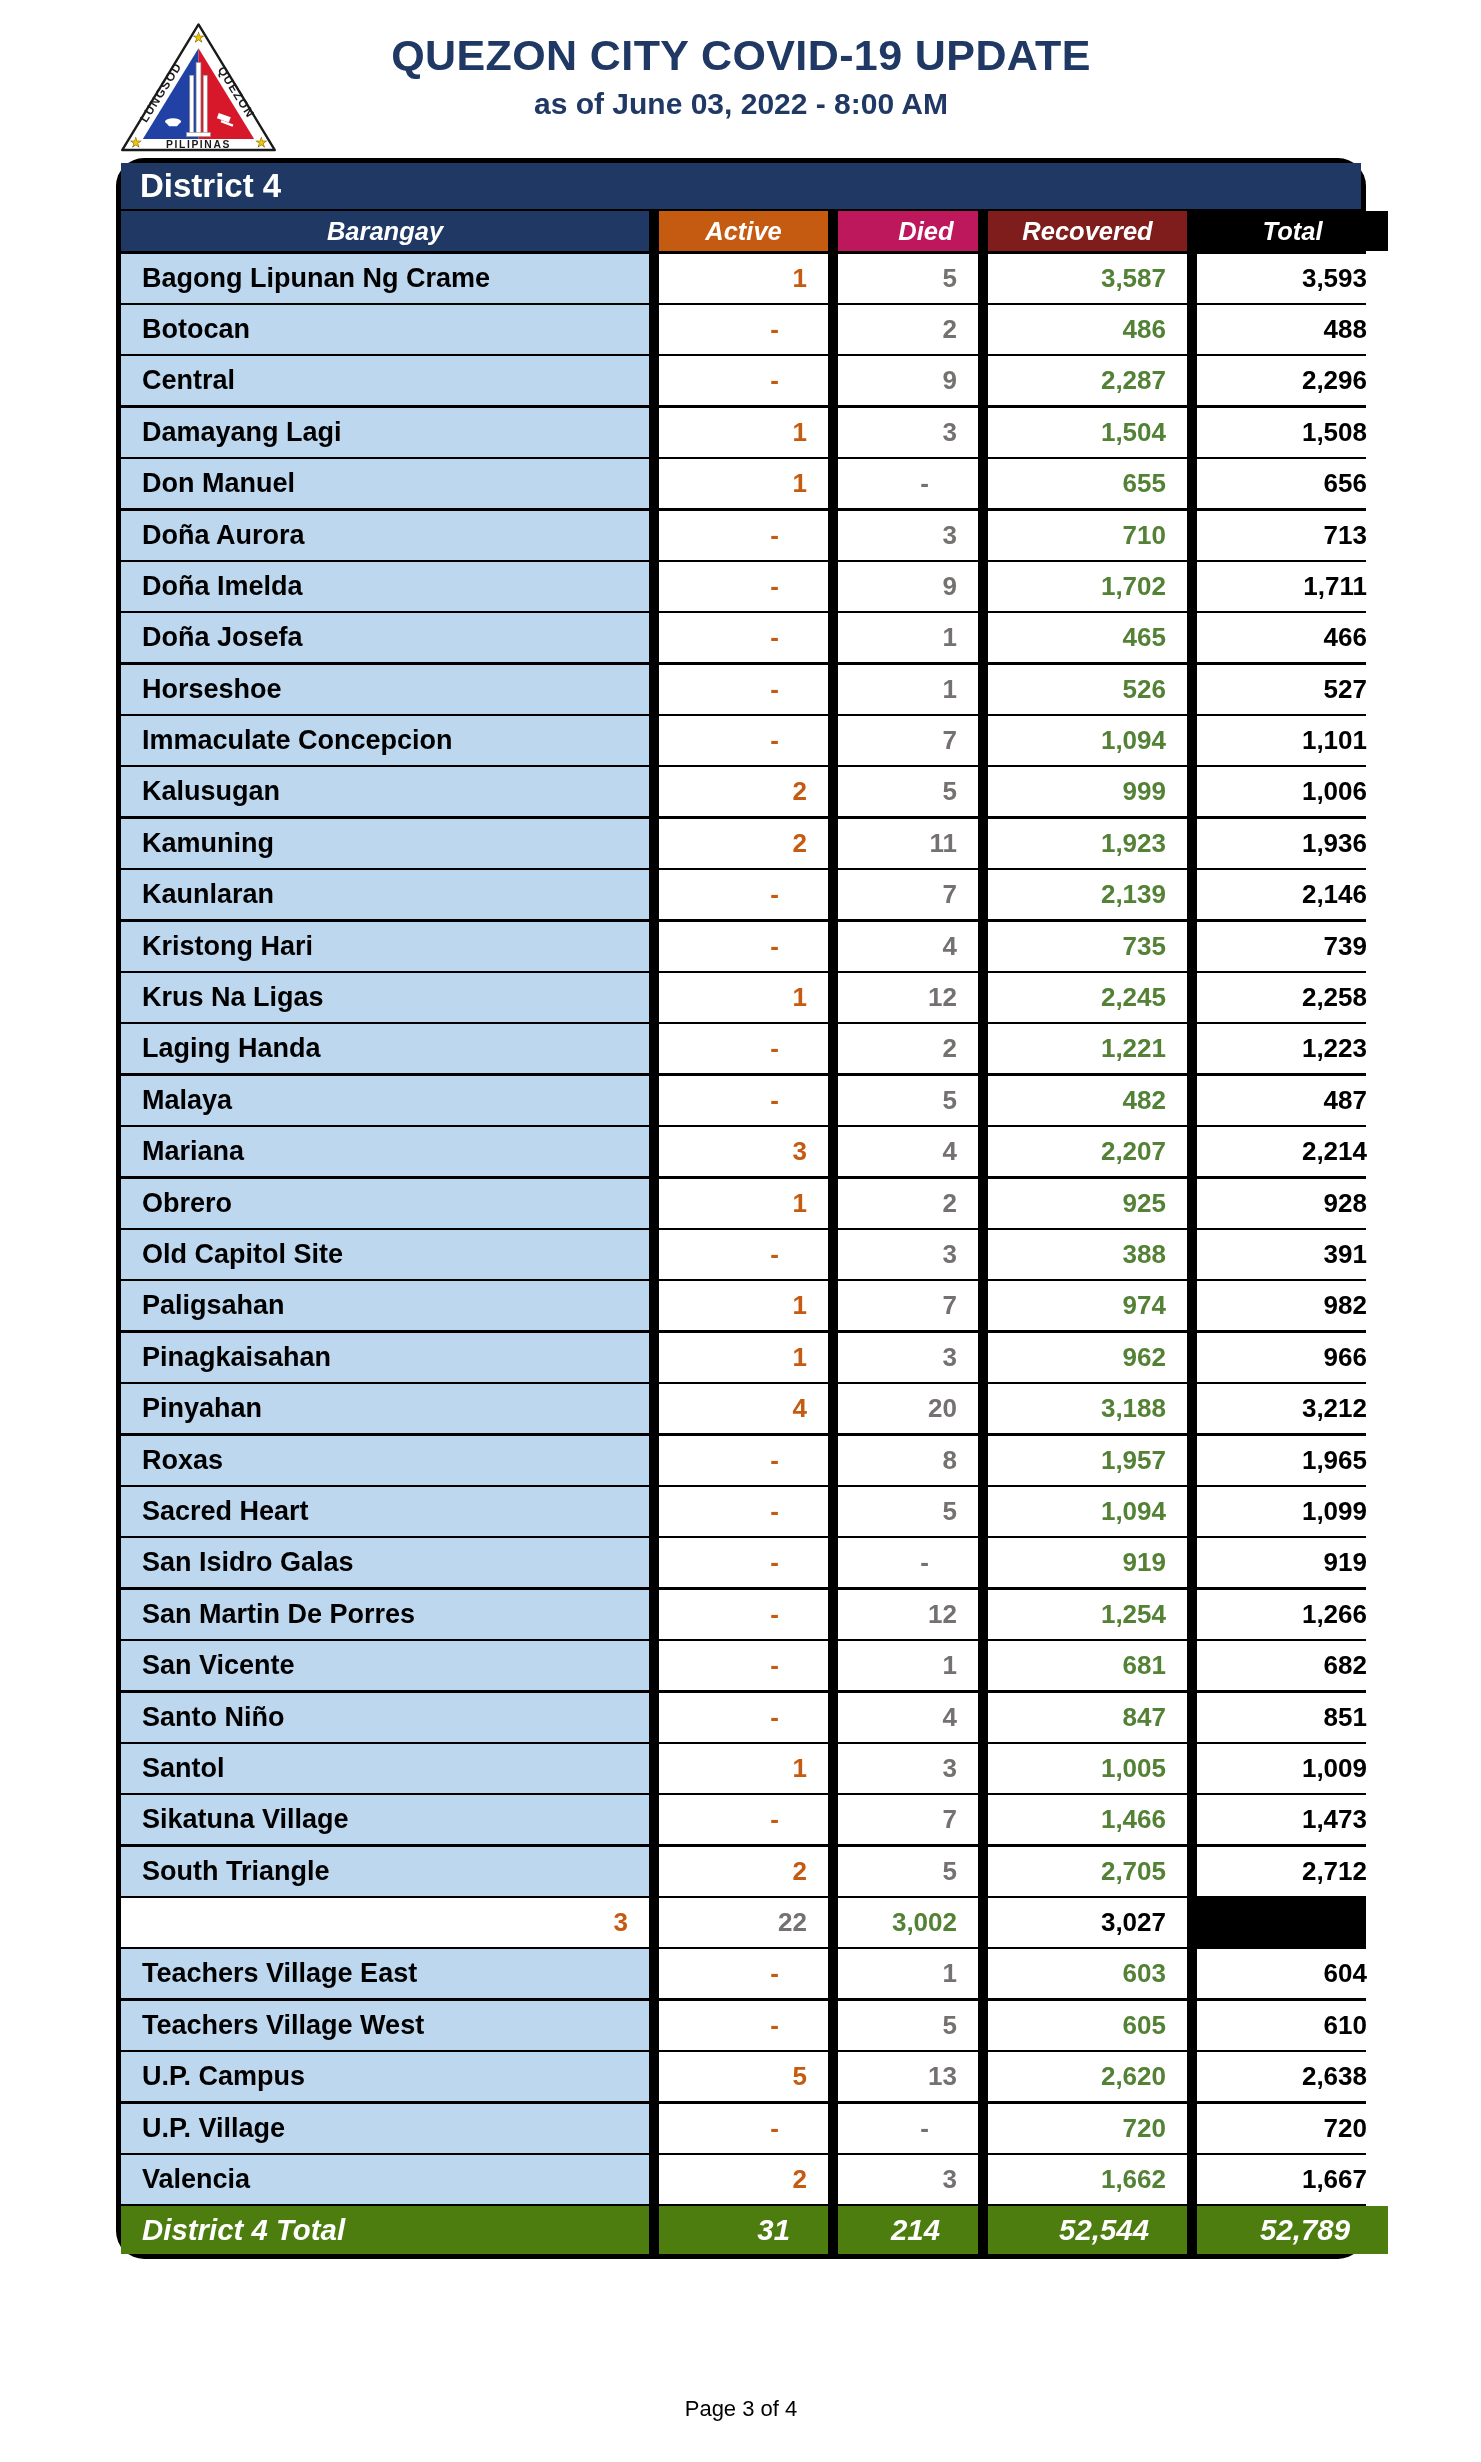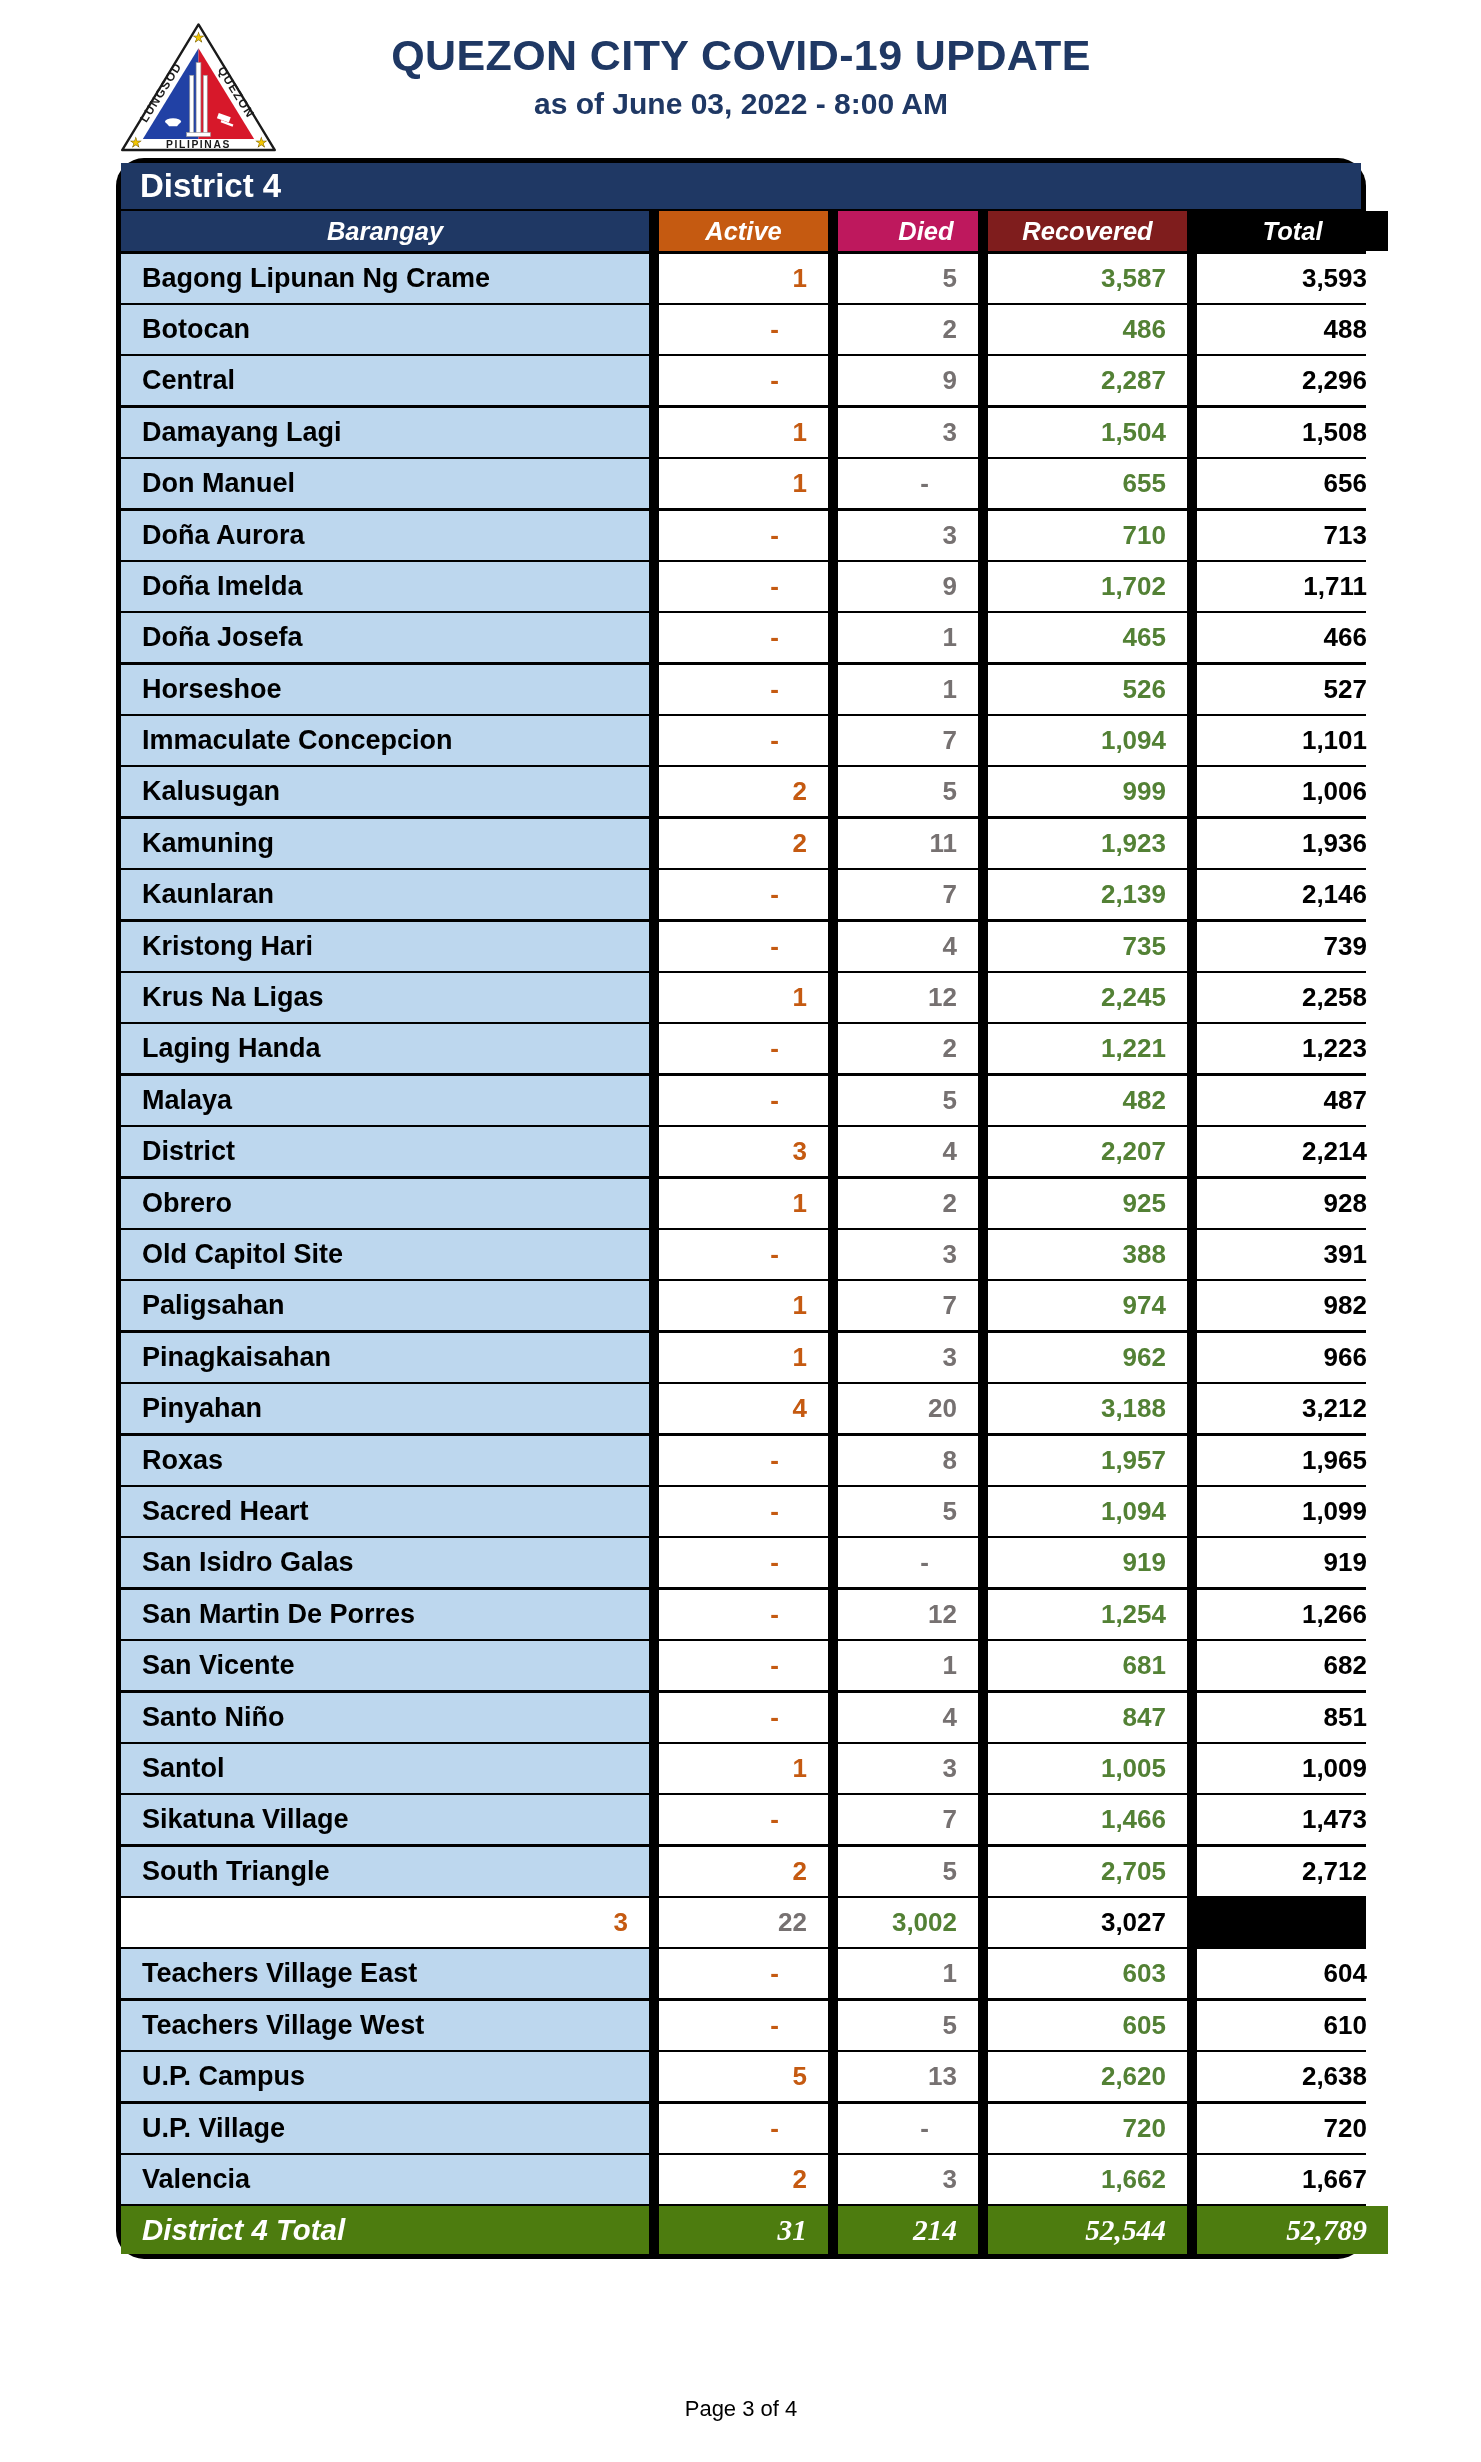--- a/index.html
+++ b/index.html
@@ -53,21 +53,21 @@
   .col-died{color:#767171;}
   .col-recovered{color:#538135;}
   .col-total{color:#000000;}
   .num.dash{padding-right:49px;}
   
   .total-row .td{
     height:48px;background:#4d7c0f;color:#fff;font-style:italic;
     font-size:29.4px;font-weight:700;display:flex;align-items:center;
   }
   .total-row .c-name{padding-left:21px;justify-content:flex-start;}
-  .total-row .num{justify-content:flex-end;padding-right:21px;font-family:Liberation Serif, serif;}
+  .total-row .num{justify-content:flex-end;padding-right:38px;}
   
   .page-footer{
     margin-top:137px;text-align:center;color:#000;font-size:22px;
   }
 </style>
 </head>
 <body>
 
 <div class="page">
 
@@ -245,21 +245,21 @@
 
   <div class="grid tr">
     <div class="td c-name">Malaya</div>
     <div class="td num col-active c-active dash">-</div>
     <div class="td num col-died c-died">5</div>
     <div class="td num col-recovered c-recovered">482</div>
     <div class="td num col-total c-total">487</div>
   </div>
 
   <div class="grid tr">
-    <div class="td c-name">District</div>
+    <div class="td c-name">Mariana</div>
     <div class="td num col-active c-active">3</div>
     <div class="td num col-died c-died">4</div>
     <div class="td num col-recovered c-recovered">2,207</div>
     <div class="td num col-total c-total">2,214</div>
   </div>
 
   <div class="grid tr">
     <div class="td c-name">Obrero</div>
     <div class="td num col-active c-active">1</div>
     <div class="td num col-died c-died">2</div>

